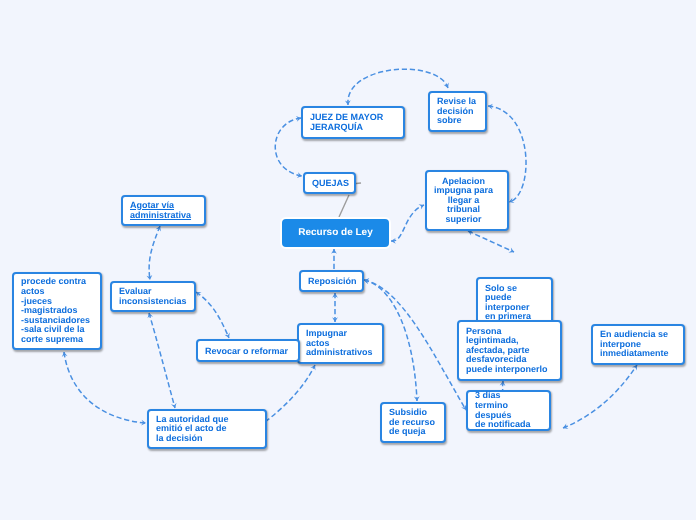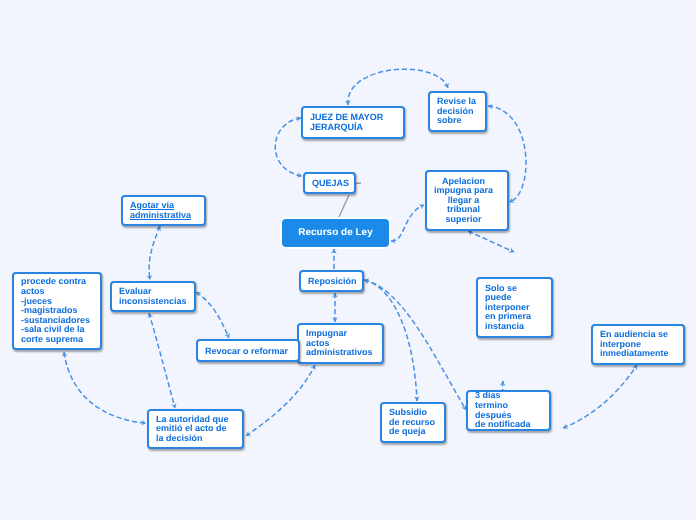--- a/index.html
+++ b/index.html
@@ -95,36 +95,43 @@
 tribunal
 superior</span>
     </div>
     <div class="node" style="left: 476px; top: 252px; width: 77px; height: 61px; margin-top: 25px;">
       <span style="white-space: pre-line;">Solo se
 puede
 interponer
 en primera
 instancia</span>
     </div>
+    <div class="node" style="left: 457px; top: 320px; width: 105px; height: 61px;">
+      <span style="white-space: pre-line;">Persona
+legintimada,
+afectada, parte
+desfavorecida
+puede interponerlo</span>
+    </div>
     <div class="node" style="left: 591px; top: 324px; width: 94px; height: 41px;">
       <span style="white-space: pre-line;">En audiencia se
 interpone
 inmediatamente</span>
     </div>
     <div class="node" style="left: 466px; top: 390px; width: 85px; height: 41px;">
       <span style="white-space: pre-line;">3 días
 termino después
 de notificada</span>
     </div>
     <div class="node" style="left: 380px; top: 402px; width: 66px; height: 41px;">
       <span style="white-space: pre-line;">Subsidio
 de recurso
 de queja</span>
     </div>
-    <div class="node" style="left: 147px; top: 409px; width: 97px; height: 40px;">
+    <div class="node" style="left: 147px; top: 409px; width: 120px; height: 40px;">
       <span style="white-space: pre-line;">La autoridad que
 emitió el acto de
 la decisión</span>
     </div>
     <div class="node" style="left: 297px; top: 323px; width: 87px; height: 41px;">
       <span style="white-space: pre-line;">Impugnar
 actos
 administrativos</span>
     </div>
     <div class="node oneline" style="left: 299px; top: 270px; width: 65px; height: 22px;">

